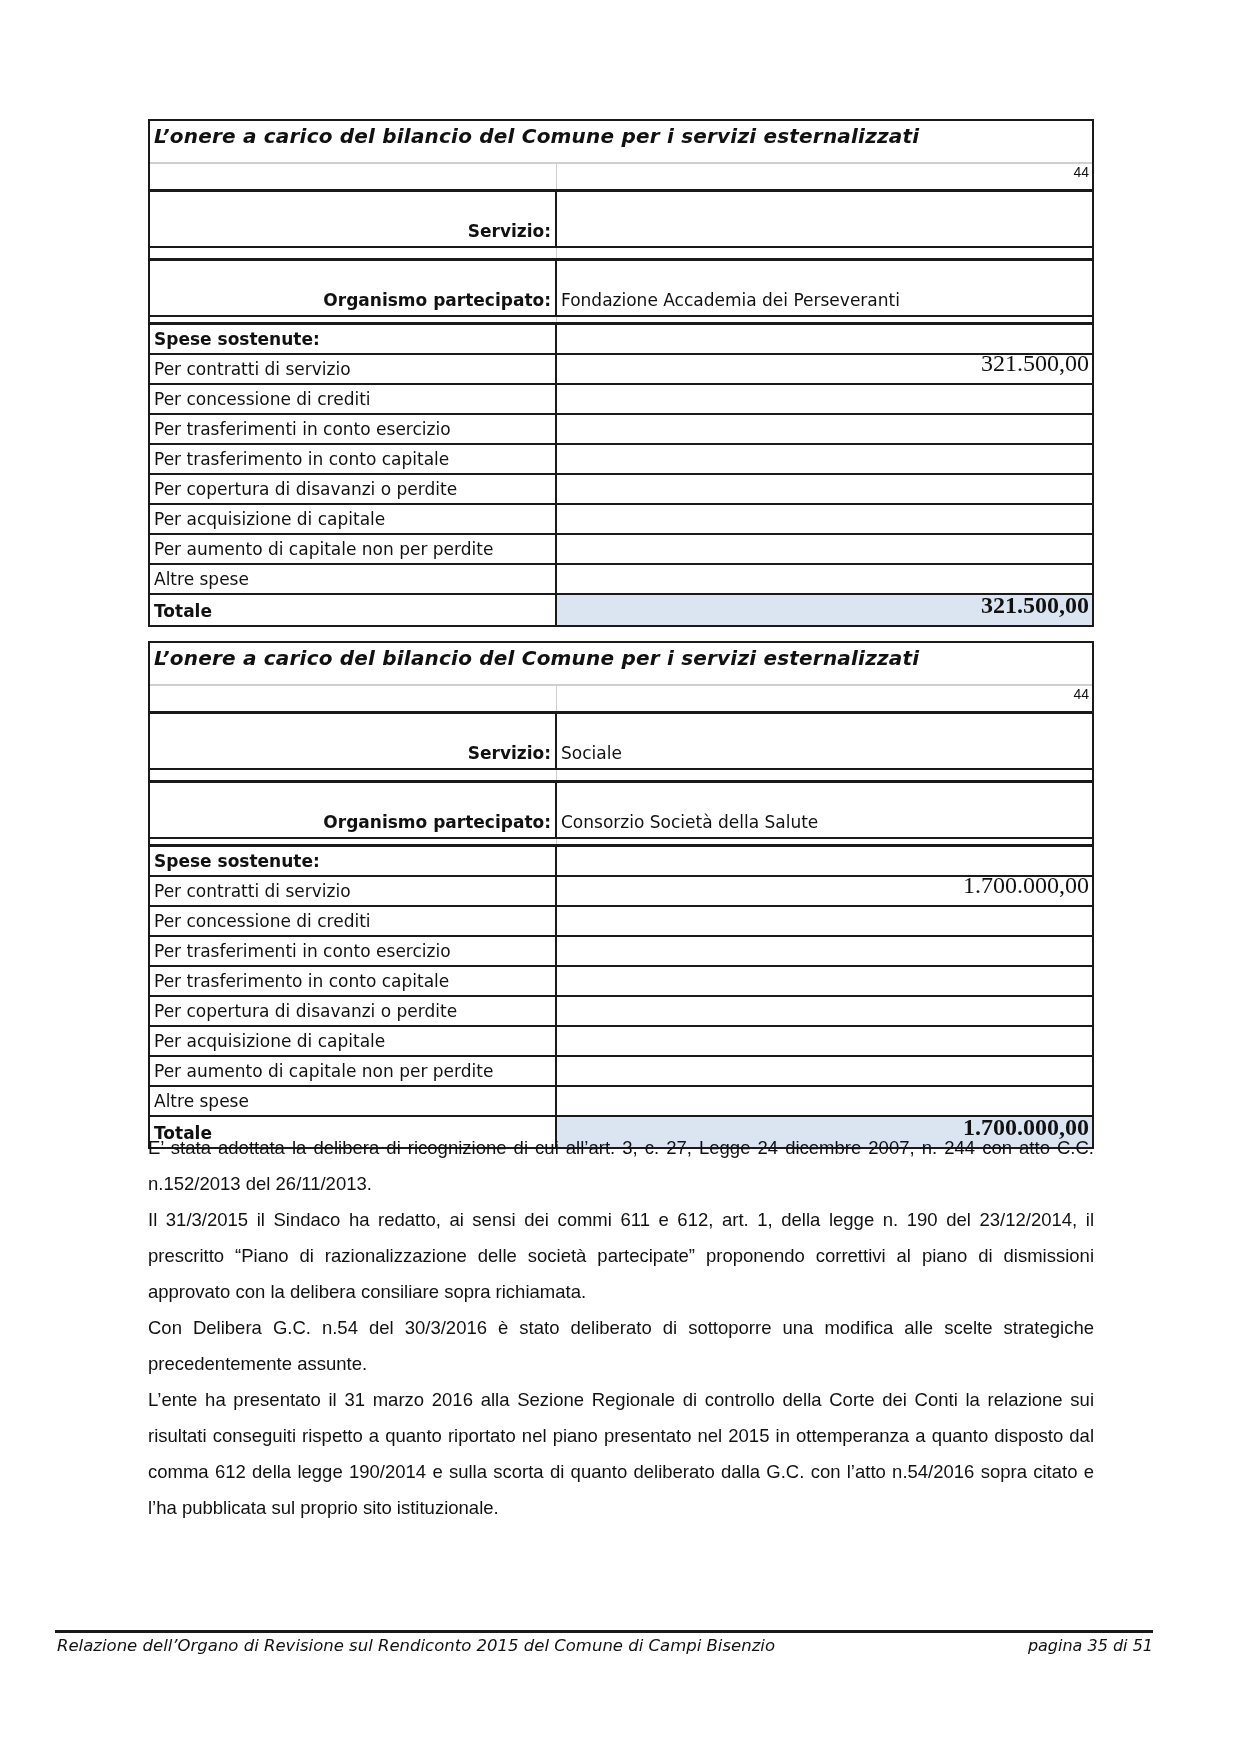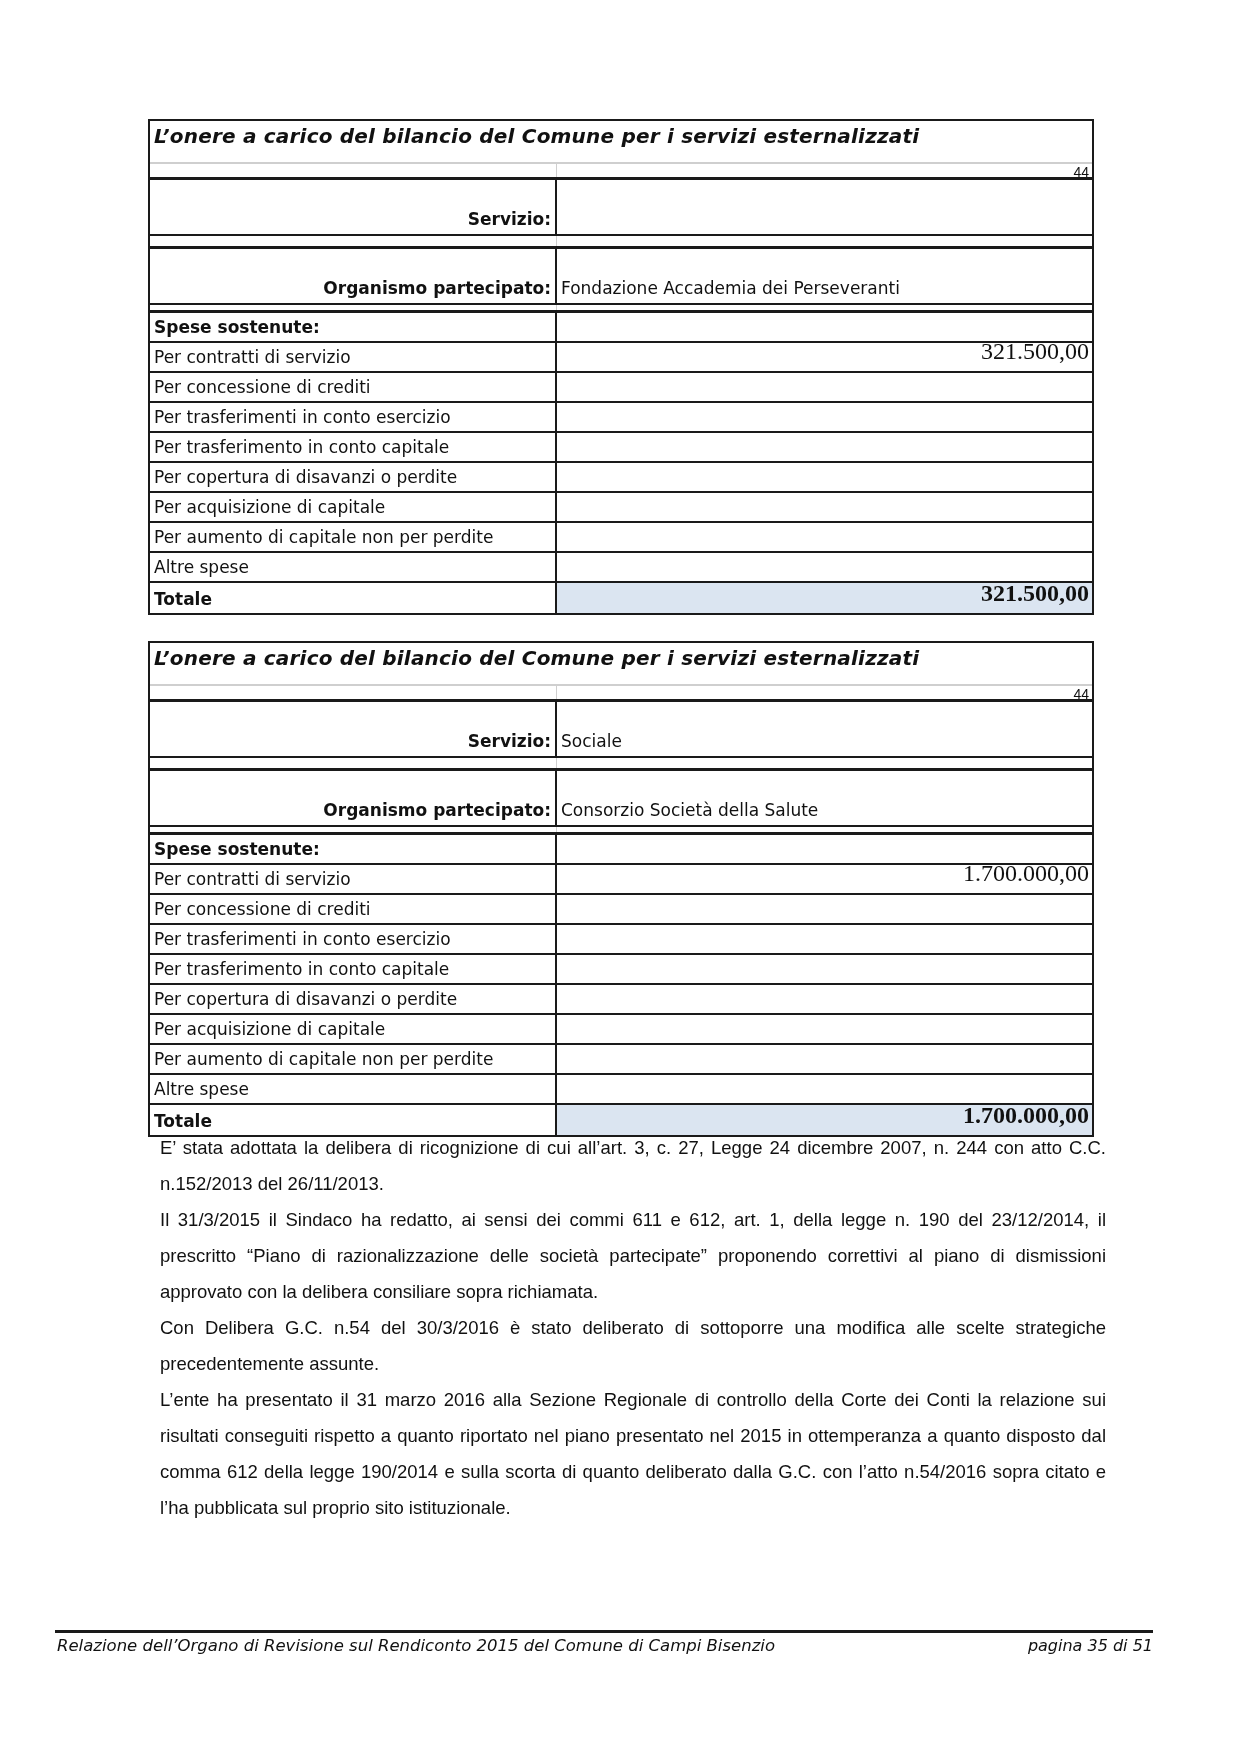--- a/index.html
+++ b/index.html
@@ -5,21 +5,21 @@
   html, body { margin:0; padding:0; background:#ffffff; }
   body { width:1239px; height:1753px; position:relative; overflow:hidden; font-family:"Liberation Sans", sans-serif; color:#111; }
   .tbl { position:absolute; left:148px; width:946px; border:2px solid #1a1a1a; box-sizing:border-box; }
   .row { position:relative; display:flex; box-sizing:border-box; border-bottom:2px solid #1a1a1a; }
   .row:last-child { border-bottom:none; }
   .cell { box-sizing:border-box; position:relative; display:flex; align-items:flex-end; }
   .c1 { width:407px; border-right:2px solid #1a1a1a; padding:0 4px; }
   .c2 { flex:1; padding:0 3px 0 4px; }
   .title-row { height:43px; border-bottom:2px solid #cfcfcf; }
   .title-row .t { font-family:"DejaVu Sans", sans-serif; font-style:italic; font-weight:bold; font-size:20px; letter-spacing:0.2px; padding:3px 0 0 4px; white-space:nowrap; }
-  .num-row { height:16px; border-bottom:3px solid #1a1a1a;text-align:center; }
+  .num-row { height:28px; border-bottom:3px solid #1a1a1a;text-align:center; }
   .num-row .c1 { border-right:1px solid #cfcfcf; }
   .num-row .c2 { justify-content:flex-end; font-size:14px; align-items:flex-start; padding-top:0; }
   .field-row { height:56px; }
   .field-row .c1 { justify-content:flex-end; font-family:"DejaVu Sans", sans-serif; font-weight:bold; font-size:17px; padding-bottom:5px; }
   .field-row .c2 { font-family:"DejaVu Sans", sans-serif; font-size:17px; padding-bottom:5px; }
   .spacer-row { height:13px; border-bottom:3px solid #1a1a1a; }
   .spacer-row .c1 { border-right:1px solid #cfcfcf; }
   .spacer-row.s2 { height:8px; }
   .data-row { height:30px; }
   .data-row .c1 { font-family:"DejaVu Sans", sans-serif; font-size:17px; padding-bottom:4px; white-space:nowrap; }
@@ -161,21 +161,21 @@
   <div class="row data-row">
     <div class="cell c1">Altre spese</div>
     <div class="cell c2"></div>
   </div>
   <div class="row data-row total">
     <div class="cell c1">Totale</div>
     <div class="cell c2">1.700.000,00</div>
   </div>
 </div>
 
-<div class="para" style="top:1130px;margin-left:12px;">
+<div class="para" style="top:1130px;">
   <p>E’ stata adottata la delibera di ricognizione di cui all’art. 3, c. 27, Legge 24 dicembre 2007, n. 244 con atto C.C. n.152/2013 del 26/11/2013.</p>
   <p>Il 31/3/2015 il Sindaco ha redatto, ai sensi dei commi 611 e 612, art. 1, della legge n. 190 del 23/12/2014, il prescritto “Piano di razionalizzazione delle società partecipate” proponendo correttivi al piano di dismissioni approvato con la delibera consiliare sopra richiamata.</p>
   <p>Con Delibera G.C. n.54 del 30/3/2016 è stato deliberato di sottoporre una modifica alle scelte strategiche precedentemente assunte.</p>
   <p>L’ente ha presentato il 31 marzo 2016 alla Sezione Regionale di controllo della Corte dei Conti la relazione sui risultati conseguiti rispetto a quanto riportato nel piano presentato nel 2015 in ottemperanza a quanto disposto dal comma 612 della legge 190/2014 e sulla scorta di quanto deliberato dalla G.C. con l’atto n.54/2016 sopra citato e l’ha pubblicata sul proprio sito istituzionale.</p>
 </div>
 
 <div class="footer-line"></div>
 <div class="footer-left">Relazione dell’Organo di Revisione sul Rendiconto 2015 del Comune di Campi Bisenzio</div>
 <div class="footer-right">pagina 35 di 51</div>
 

